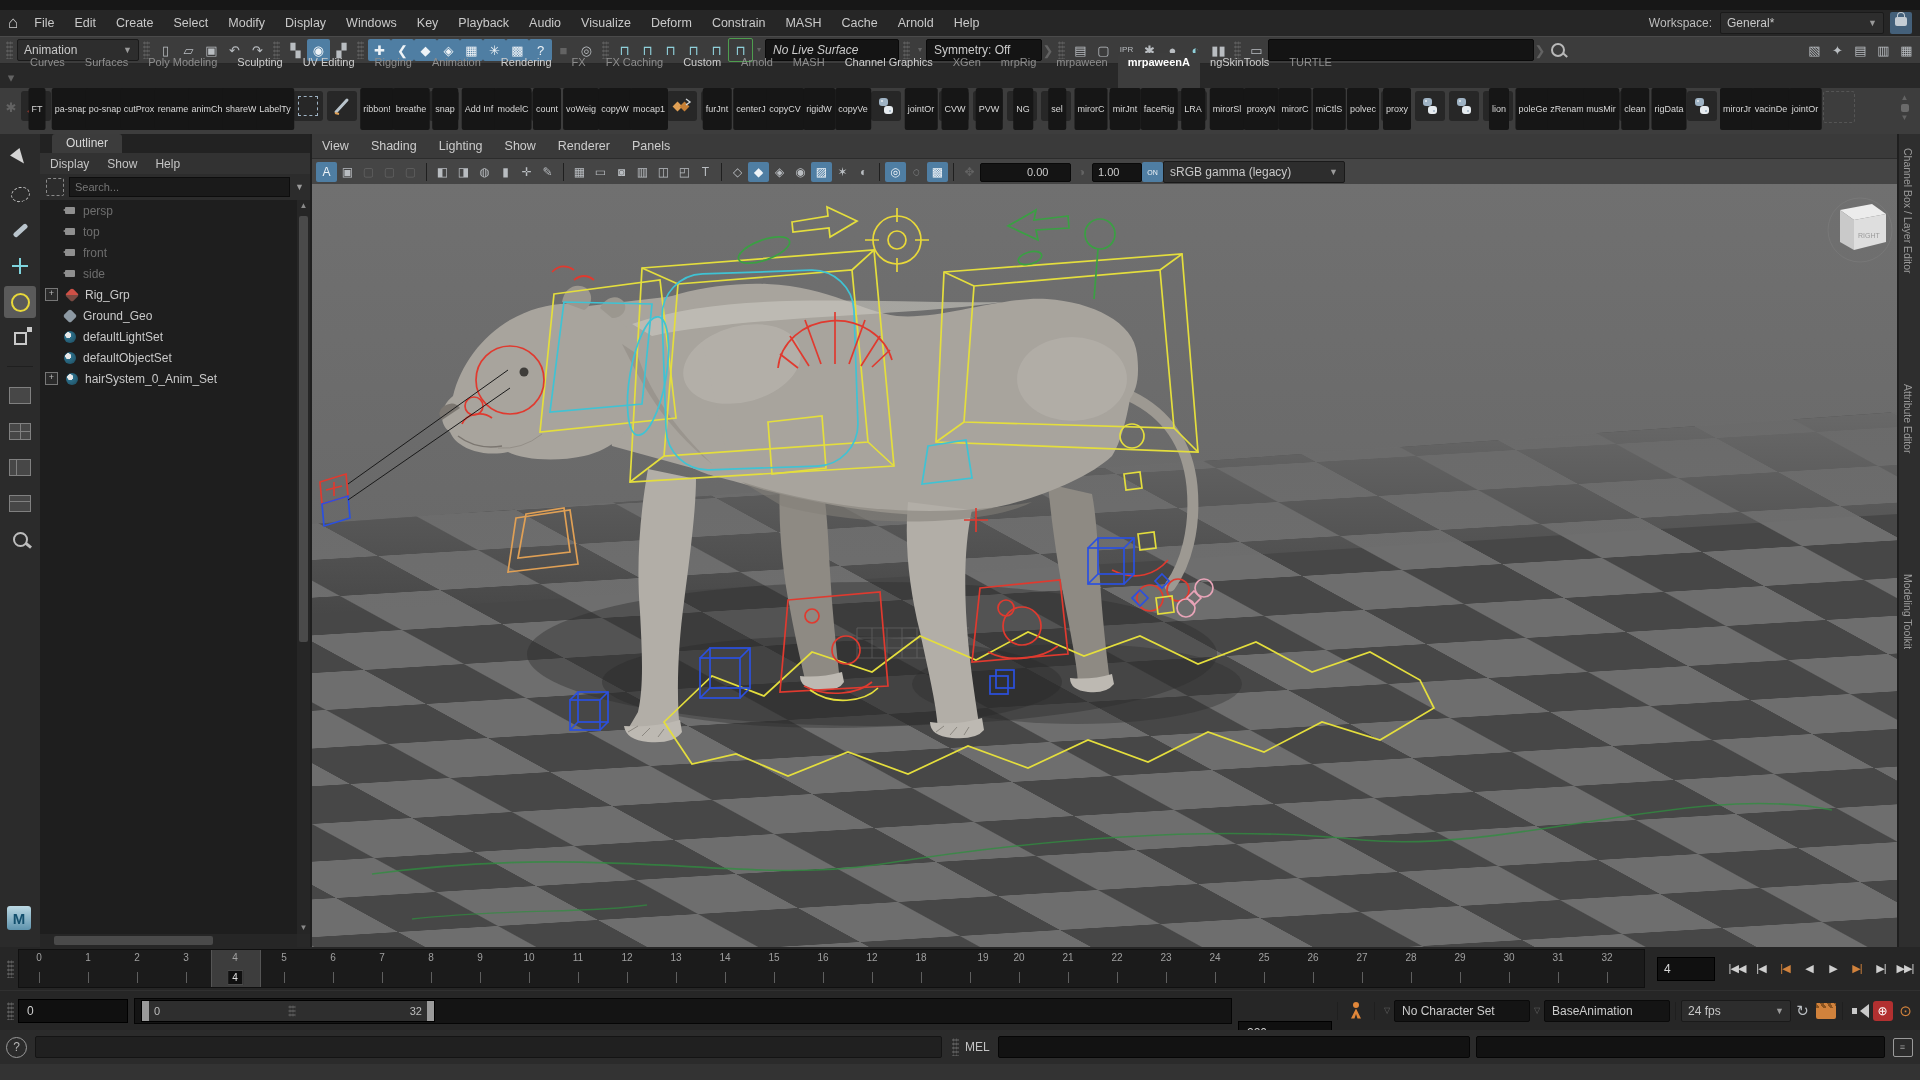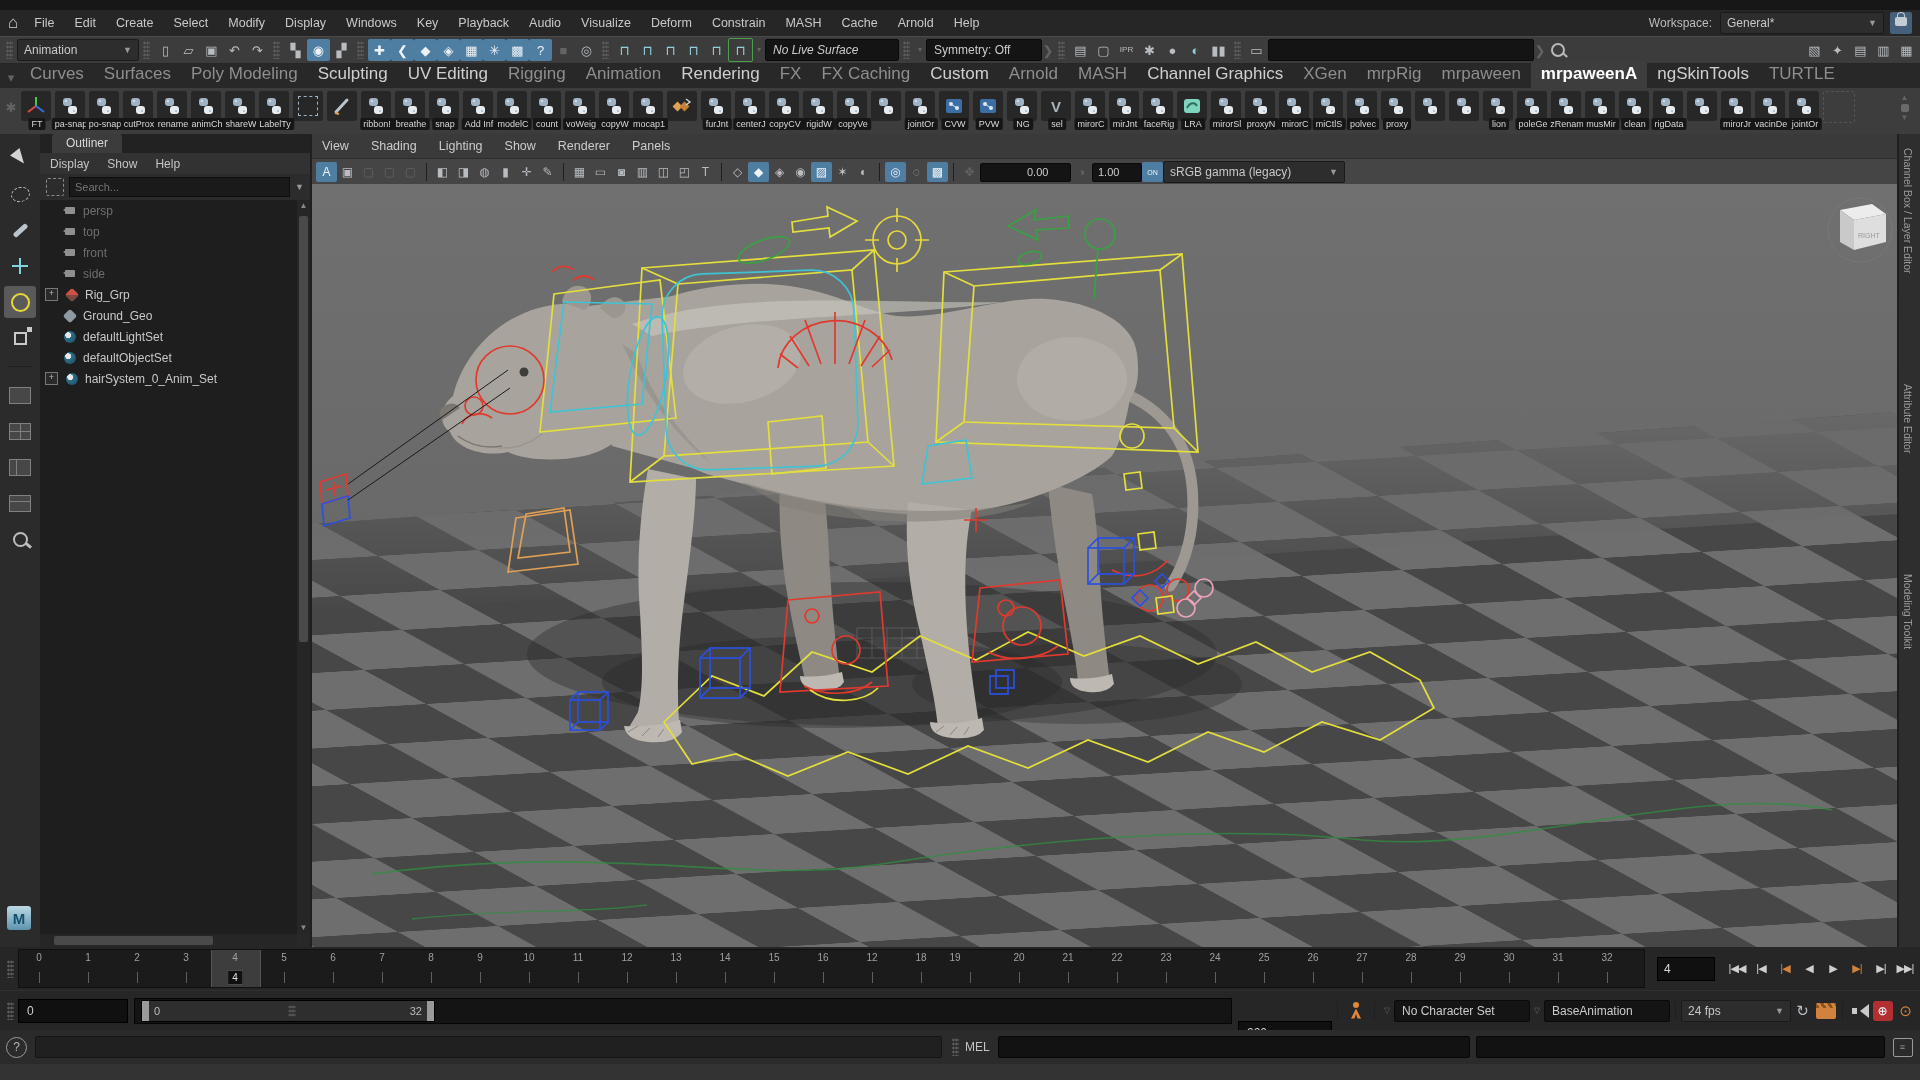--- a/index.html
+++ b/index.html
@@ -20,29 +20,29 @@
   .dd{background:#2d2d2d;border:1px solid #1a1a1a;border-radius:2px;height:20px;display:flex;align-items:center;
       padding:0 6px;white-space:nowrap;}
   .dd .arr{margin-left:auto;padding-left:8px;color:#9a9a9a;font-size:9px;}
   .spacer{flex:1;}
   
   #titlebar{left:0;top:0;width:1920px;height:10px;background:#171717;}
   #menubar{left:0;top:10px;width:1920px;height:26px;background:#262626;display:flex;align-items:center;padding:0 8px;box-sizing:border-box;}
   .menu-item{padding:0 10px;color:#c9c9c9;font-size:12.5px;}
   #statusline{left:0;top:36px;width:1920px;height:28px;background:#3c3c3c;display:flex;align-items:center;padding:0 2px;box-sizing:border-box;border-top:1px solid #4a4a4a;border-bottom:1px solid #262626;}
   #shelftabs{left:0;top:64px;width:1920px;height:24px;background:#282828;display:flex;align-items:flex-end;padding:0 2px;box-sizing:border-box;}
-  .shelf-tab{padding:3px 10px 4px;color:#8e8e8e;font-size:17px;white-space:nowrap;}
+  .shelf-tab{padding:3px 10px 20px;color:#8e8e8e;font-size:11px;white-space:nowrap;}
   .shelf-tab.bright{color:#cfcfcf;}
   .shelf-tab.active{color:#ffffff;font-weight:bold;background:#3d3d3d;border-radius:3px 3px 0 0;}
   #shelfitems{left:0;top:88px;width:1920px;height:46px;background:#3d3d3d;display:flex;align-items:flex-start;padding:2px 0 0 2px;box-sizing:border-box;}
   .shelf-item{width:34px;height:40px;position:relative;flex:none;}
   .s-icon{width:30px;height:30px;margin:1px;background:#272727;border-radius:3px;display:flex;align-items:center;justify-content:center;overflow:hidden;}
   .s-icon.noicon{background:none;border:1px dashed #555;}
   .s-label{position:absolute;left:50%;transform:translateX(-50%);bottom:0;background:#161616;color:#d8d8d8;
-           font-size:9px;padding:1px 3px;border-radius:2px;white-space:nowrap;z-index:3;}
+           font-size:9px;padding:16px 3px;border-radius:2px;white-space:nowrap;z-index:3;}
   .s-v{color:#aab4ba;font-size:15px;font-weight:bold;}
   .dashedbox{width:18px;height:18px;border:1.5px dashed #9fb3c4;}
   #main{left:0;top:134px;width:1920px;height:813px;background:#1f1f1f;}
   
   #toolbox{position:absolute;left:0;top:0;width:40px;height:813px;background:#2b2b2b;display:flex;flex-direction:column;align-items:center;padding-top:6px;box-sizing:border-box;}
   .tool{width:32px;height:32px;margin:2px 0;display:flex;align-items:center;justify-content:center;border-radius:3px;}
   .tool.active{background:#5a5a5a;}
   .g-select{width:0;height:0;border:6px solid transparent;border-top:15px solid #d4d4d4;transform:rotate(-38deg) translateY(2px);}
   .g-lasso{width:17px;height:13px;border:1.6px dashed #c6c6c6;border-radius:50%;transform:rotate(-14deg);}
   .g-paint{width:17px;height:5px;background:#b9c4cc;border-radius:2px;transform:rotate(-42deg);}
@@ -1241,21 +1241,21 @@
         <span class="tick-num" style="left: 706px;">14</span>
         <span class="tick-line" style="left: 706px;"></span>
         <span class="tick-num" style="left: 755px;">15</span>
         <span class="tick-line" style="left: 755px;"></span>
         <span class="tick-num" style="left: 804px;">16</span>
         <span class="tick-line" style="left: 804px;"></span>
         <span class="tick-num" style="left: 853px;">12</span>
         <span class="tick-line" style="left: 853px;"></span>
         <span class="tick-num" style="left: 902px;">18</span>
         <span class="tick-line" style="left: 902px;"></span>
-        <span class="tick-num" style="left: 936px;">19</span>
+        <span class="tick-num" style="left: 964px;">19</span>
         <span class="tick-line" style="left: 951px;"></span>
         <span class="tick-num" style="left: 1000px;">20</span>
         <span class="tick-line" style="left: 1000px;"></span>
         <span class="tick-num" style="left: 1049px;">21</span>
         <span class="tick-line" style="left: 1049px;"></span>
         <span class="tick-num" style="left: 1098px;">22</span>
         <span class="tick-line" style="left: 1098px;"></span>
         <span class="tick-num" style="left: 1147px;">23</span>
         <span class="tick-line" style="left: 1147px;"></span>
         <span class="tick-num" style="left: 1196px;">24</span>

